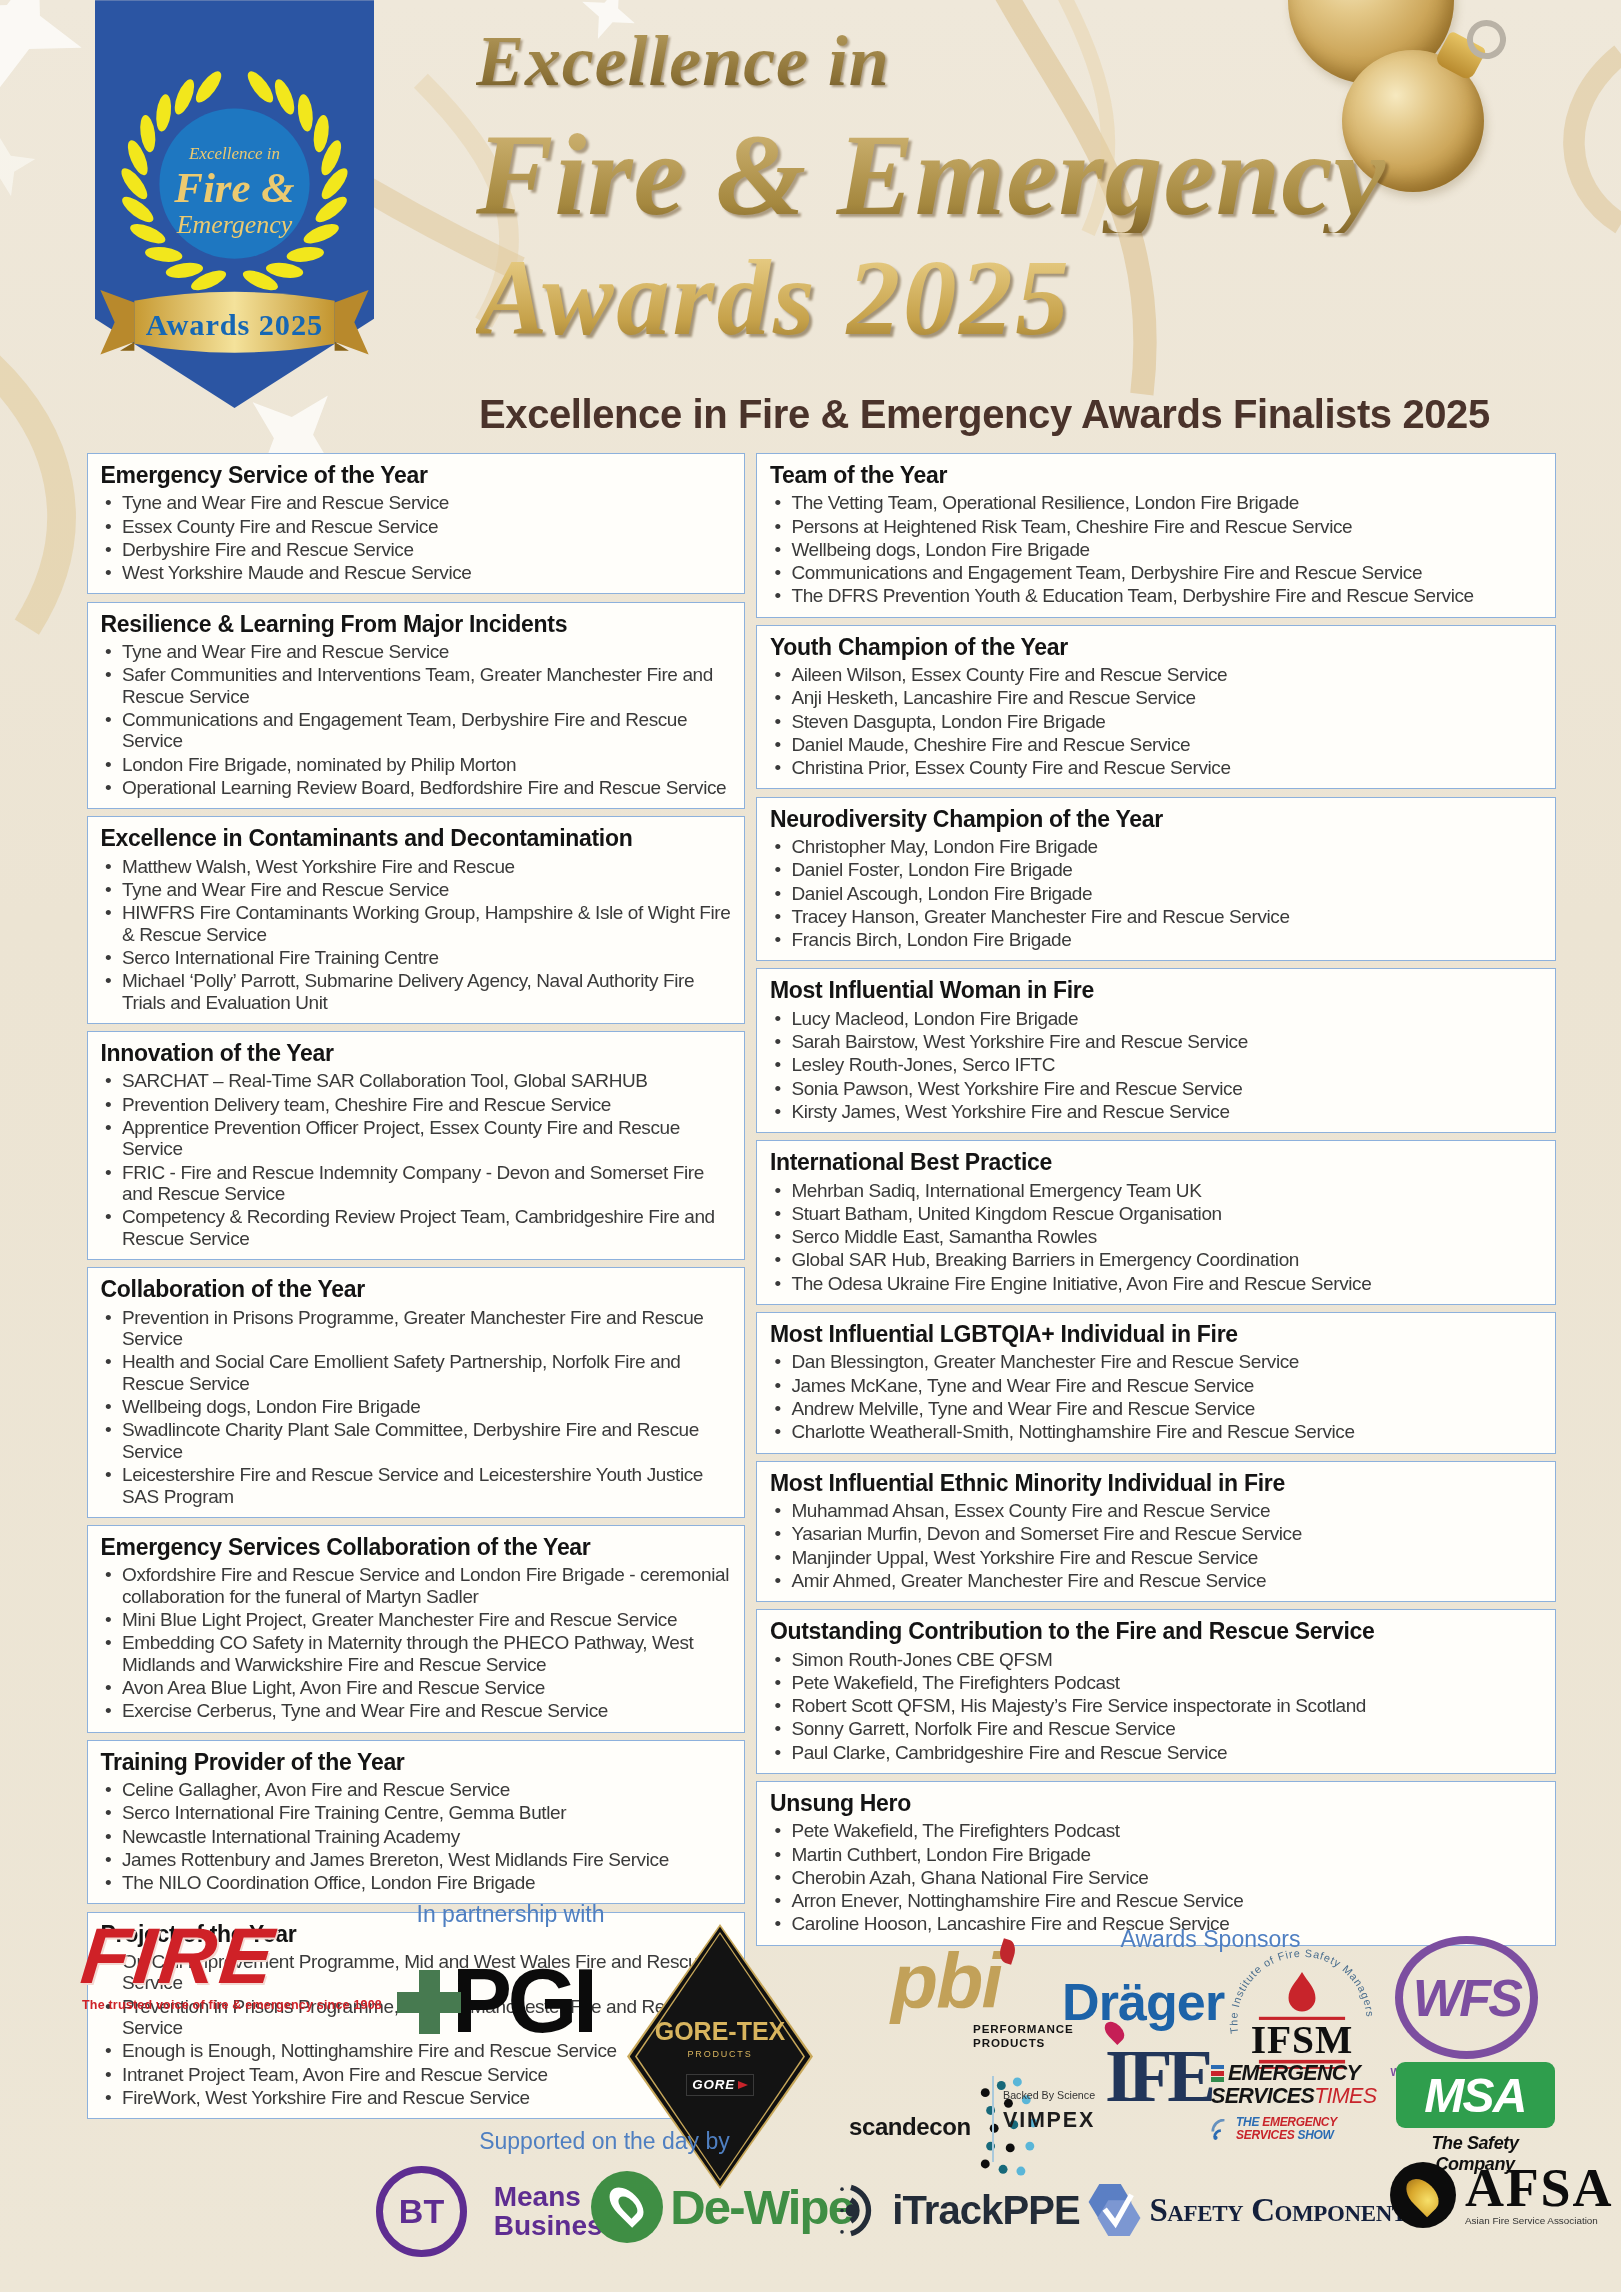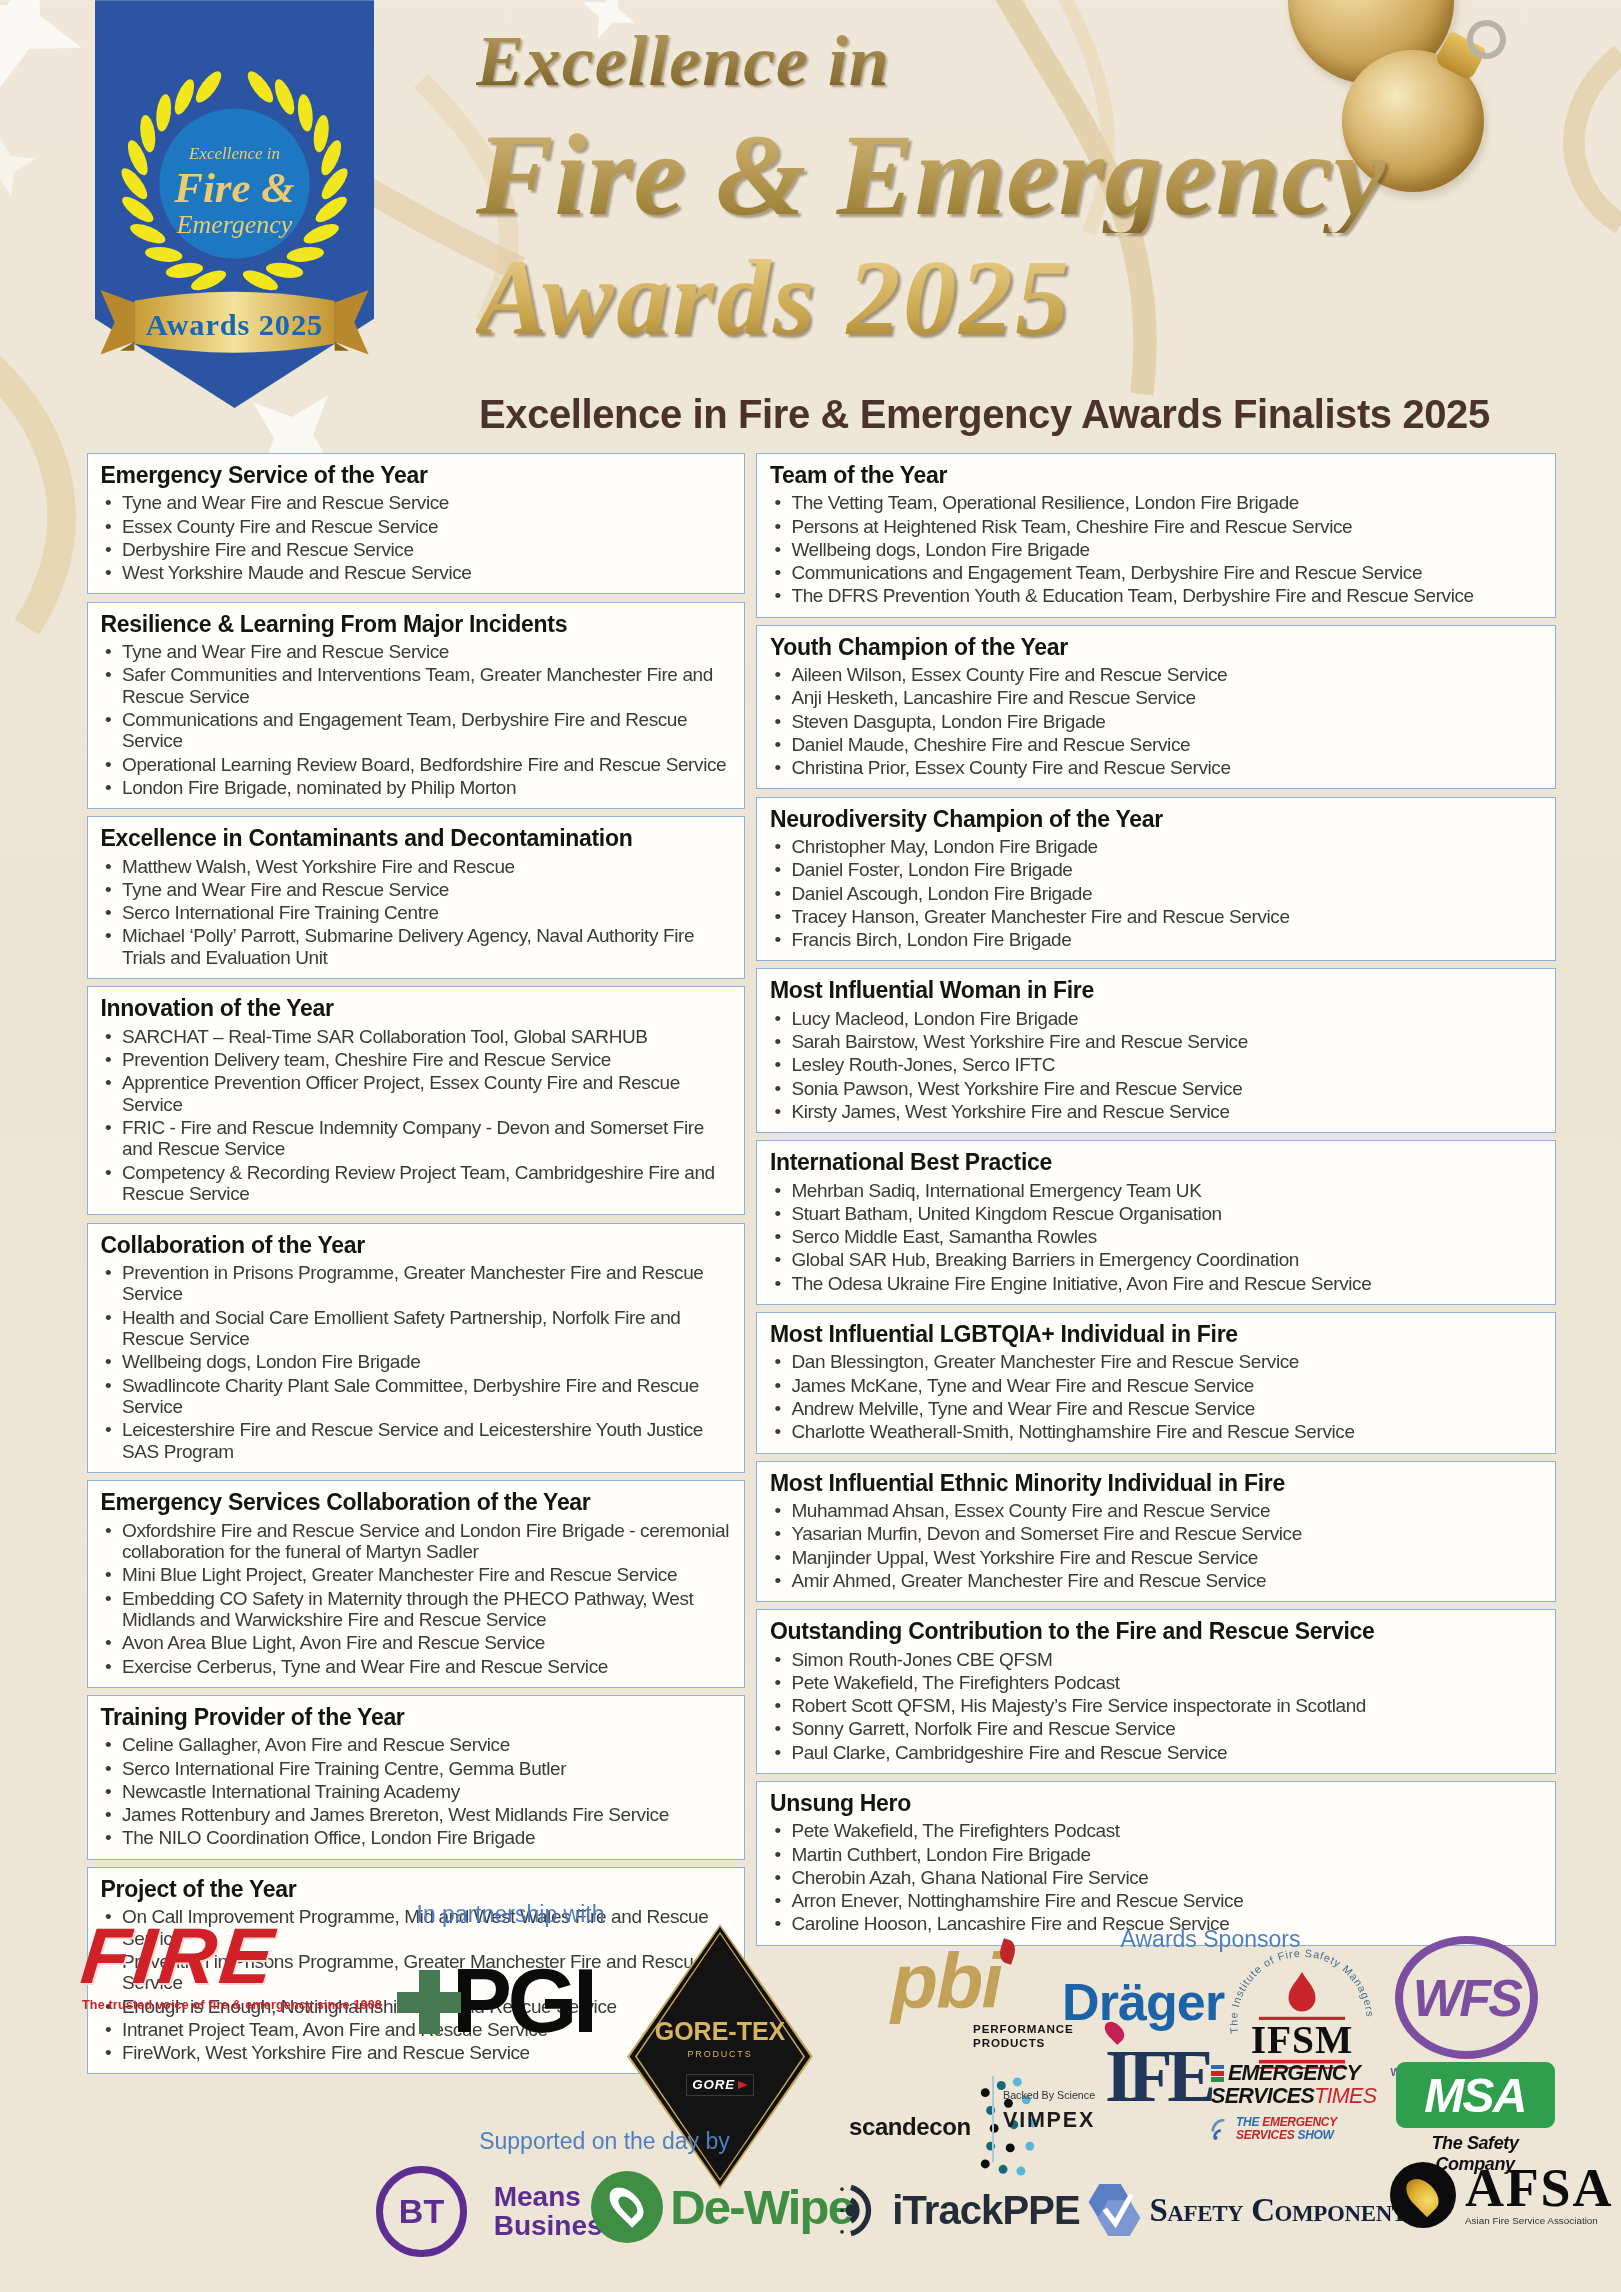--- a/index.html
+++ b/index.html
@@ -228,29 +228,30 @@
           <li>Derbyshire Fire and Rescue Service</li>
           <li>West Yorkshire Maude and Rescue Service</li>
         </ul>
       </section>
       <section class="card">
         <h3>Resilience &amp; Learning From Major Incidents</h3>
         <ul>
           <li>Tyne and Wear Fire and Rescue Service</li>
           <li>Safer Communities and Interventions Team, Greater Manchester Fire and Rescue Service</li>
           <li>Communications and Engagement Team, Derbyshire Fire and Rescue Service</li>
+          <li>London Fire Brigade, nominated by Philip Morton</li>
           <li>Operational Learning Review Board, Bedfordshire Fire and Rescue Service</li>
-          <li>London Fire Brigade, nominated by Philip Morton</li>
         </ul>
       </section>
       <section class="card">
         <h3>Excellence in Contaminants and Decontamination</h3>
         <ul>
           <li>Matthew Walsh, West Yorkshire Fire and Rescue</li>
           <li>Tyne and Wear Fire and Rescue Service</li>
+          <li>HIWFRS Fire Contaminants Working Group, Hampshire &amp; Isle of Wight Fire &amp; Rescue Service</li>
           <li>Serco International Fire Training Centre</li>
           <li>Michael ‘Polly’ Parrott, Submarine Delivery Agency, Naval Authority Fire Trials and Evaluation Unit</li>
         </ul>
       </section>
       <section class="card">
         <h3>Innovation of the Year</h3>
         <ul>
           <li>SARCHAT – Real-Time SAR Collaboration Tool, Global SARHUB</li>
           <li>Prevention Delivery team, Cheshire Fire and Rescue Service</li>
           <li>Apprentice Prevention Officer Project, Essex County Fire and Rescue Service</li>

